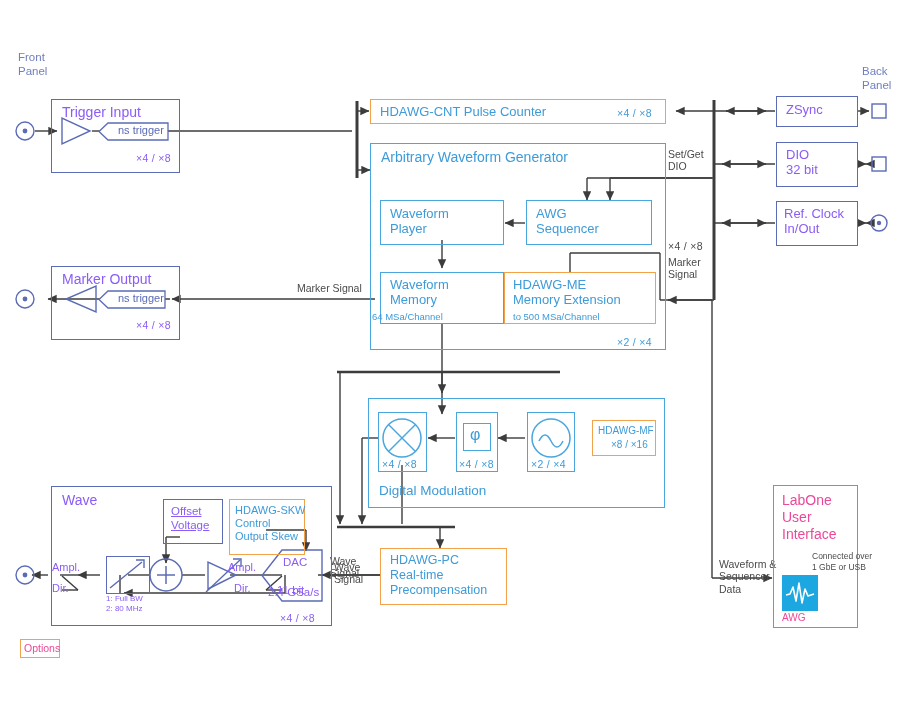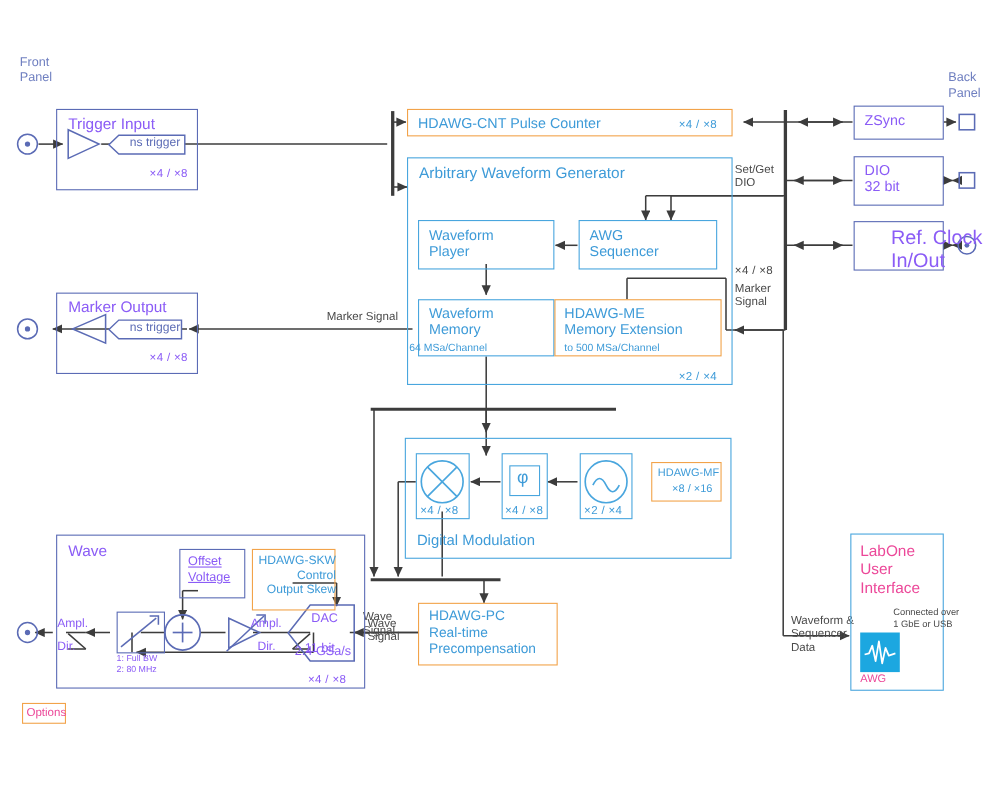--- a/index.html
+++ b/index.html
@@ -290,21 +290,21 @@
 
 <div class="box b-blue" style="left:51px;top:486px;width:281px;height:140px;"></div>
 <div class="ttl t-blue" style="left:62px;top:492px;">Wave</div>
 <div class="mult t-blue" style="left:280px;top:612px;">×4 / ×8</div>
 
 <div class="box b-blue" style="left:163px;top:499px;width:60px;height:45px;"></div>
 <div class="lbl t-blue" style="left: 171px; top: 505px; font-size: 11.5px; white-space: pre; text-decoration: underline;">Offset
 Voltage</div>
 
 <div class="box b-orange" style="left:229px;top:499px;width:76px;height:56px;"></div>
-<div class="lbl t-cyan" style="left: 235px; top: 504px; font-size: 11px; white-space: pre; text-align: right;">HDAWG-SKW
+<div class="lbl t-cyan" style="left: 235px; top: 504px; font-size: 11px; white-space: pre;">HDAWG-SKW
 Control
 Output Skew</div>
 
 <div class="box b-blue" style="left:106px;top:556px;width:44px;height:38px;"></div>
 <div class="sub t-blue" style="left: 106px; top: 594px; font-size: 8px; white-space: pre;">1: Full BW
 2: 80 MHz</div>
 
 <div class="lbl t-blue" style="left:283px;top:556px;font-size:11.5px;">DAC</div>
 <div class="lbl t-blue" style="left:268px;top:570px;font-size:11.5px;margin-top:16px;">2.4 GSa/s</div>
 <div class="lbl t-blue" style="left:277px;top:584px;font-size:11.5px;">11 bit</div>
@@ -317,21 +317,21 @@
 Signal</div>
 
 <div class="box b-blue" style="left:776px;top:96px;width:82px;height:31px;"></div>
 <div class="lbl t-blue" style="left:786px;top:102px;font-size:13px;">ZSync</div>
 
 <div class="box b-blue" style="left:776px;top:142px;width:82px;height:45px;"></div>
 <div class="lbl t-blue" style="left: 786px; top: 147px; font-size: 13px; white-space: pre;">DIO
 32 bit</div>
 
 <div class="box b-blue" style="left:776px;top:201px;width:82px;height:45px;"></div>
-<div class="lbl t-blue" style="left: 810px; top: 206px; font-size: 18px; white-space: pre;">Ref. Clock
+<div class="lbl t-blue" style="left: 784px; top: 206px; font-size: 13px; white-space: pre;">Ref. Clock
 In/Out</div>
 
 <div class="box b-cyan" style="left:773px;top:485px;width:85px;height:143px;"></div>
 <div class="lbl t-cyanlt" style="left: 782px; top: 492px; font-size: 14px; line-height: 1.22; white-space: pre;">LabOne
 User
 Interface</div>
 <div class="sub t-grey" style="left: 812px; top: 551px; font-size: 8.5px; white-space: pre;">Connected over
 1 GbE or USB</div>
 <div class="awgicon" style="left:782px;top:575px;width:36px;height:36px;">
   <svg viewBox="0 0 36 36" style="position:absolute;left:0;top:0;width:36px;height:36px;">

